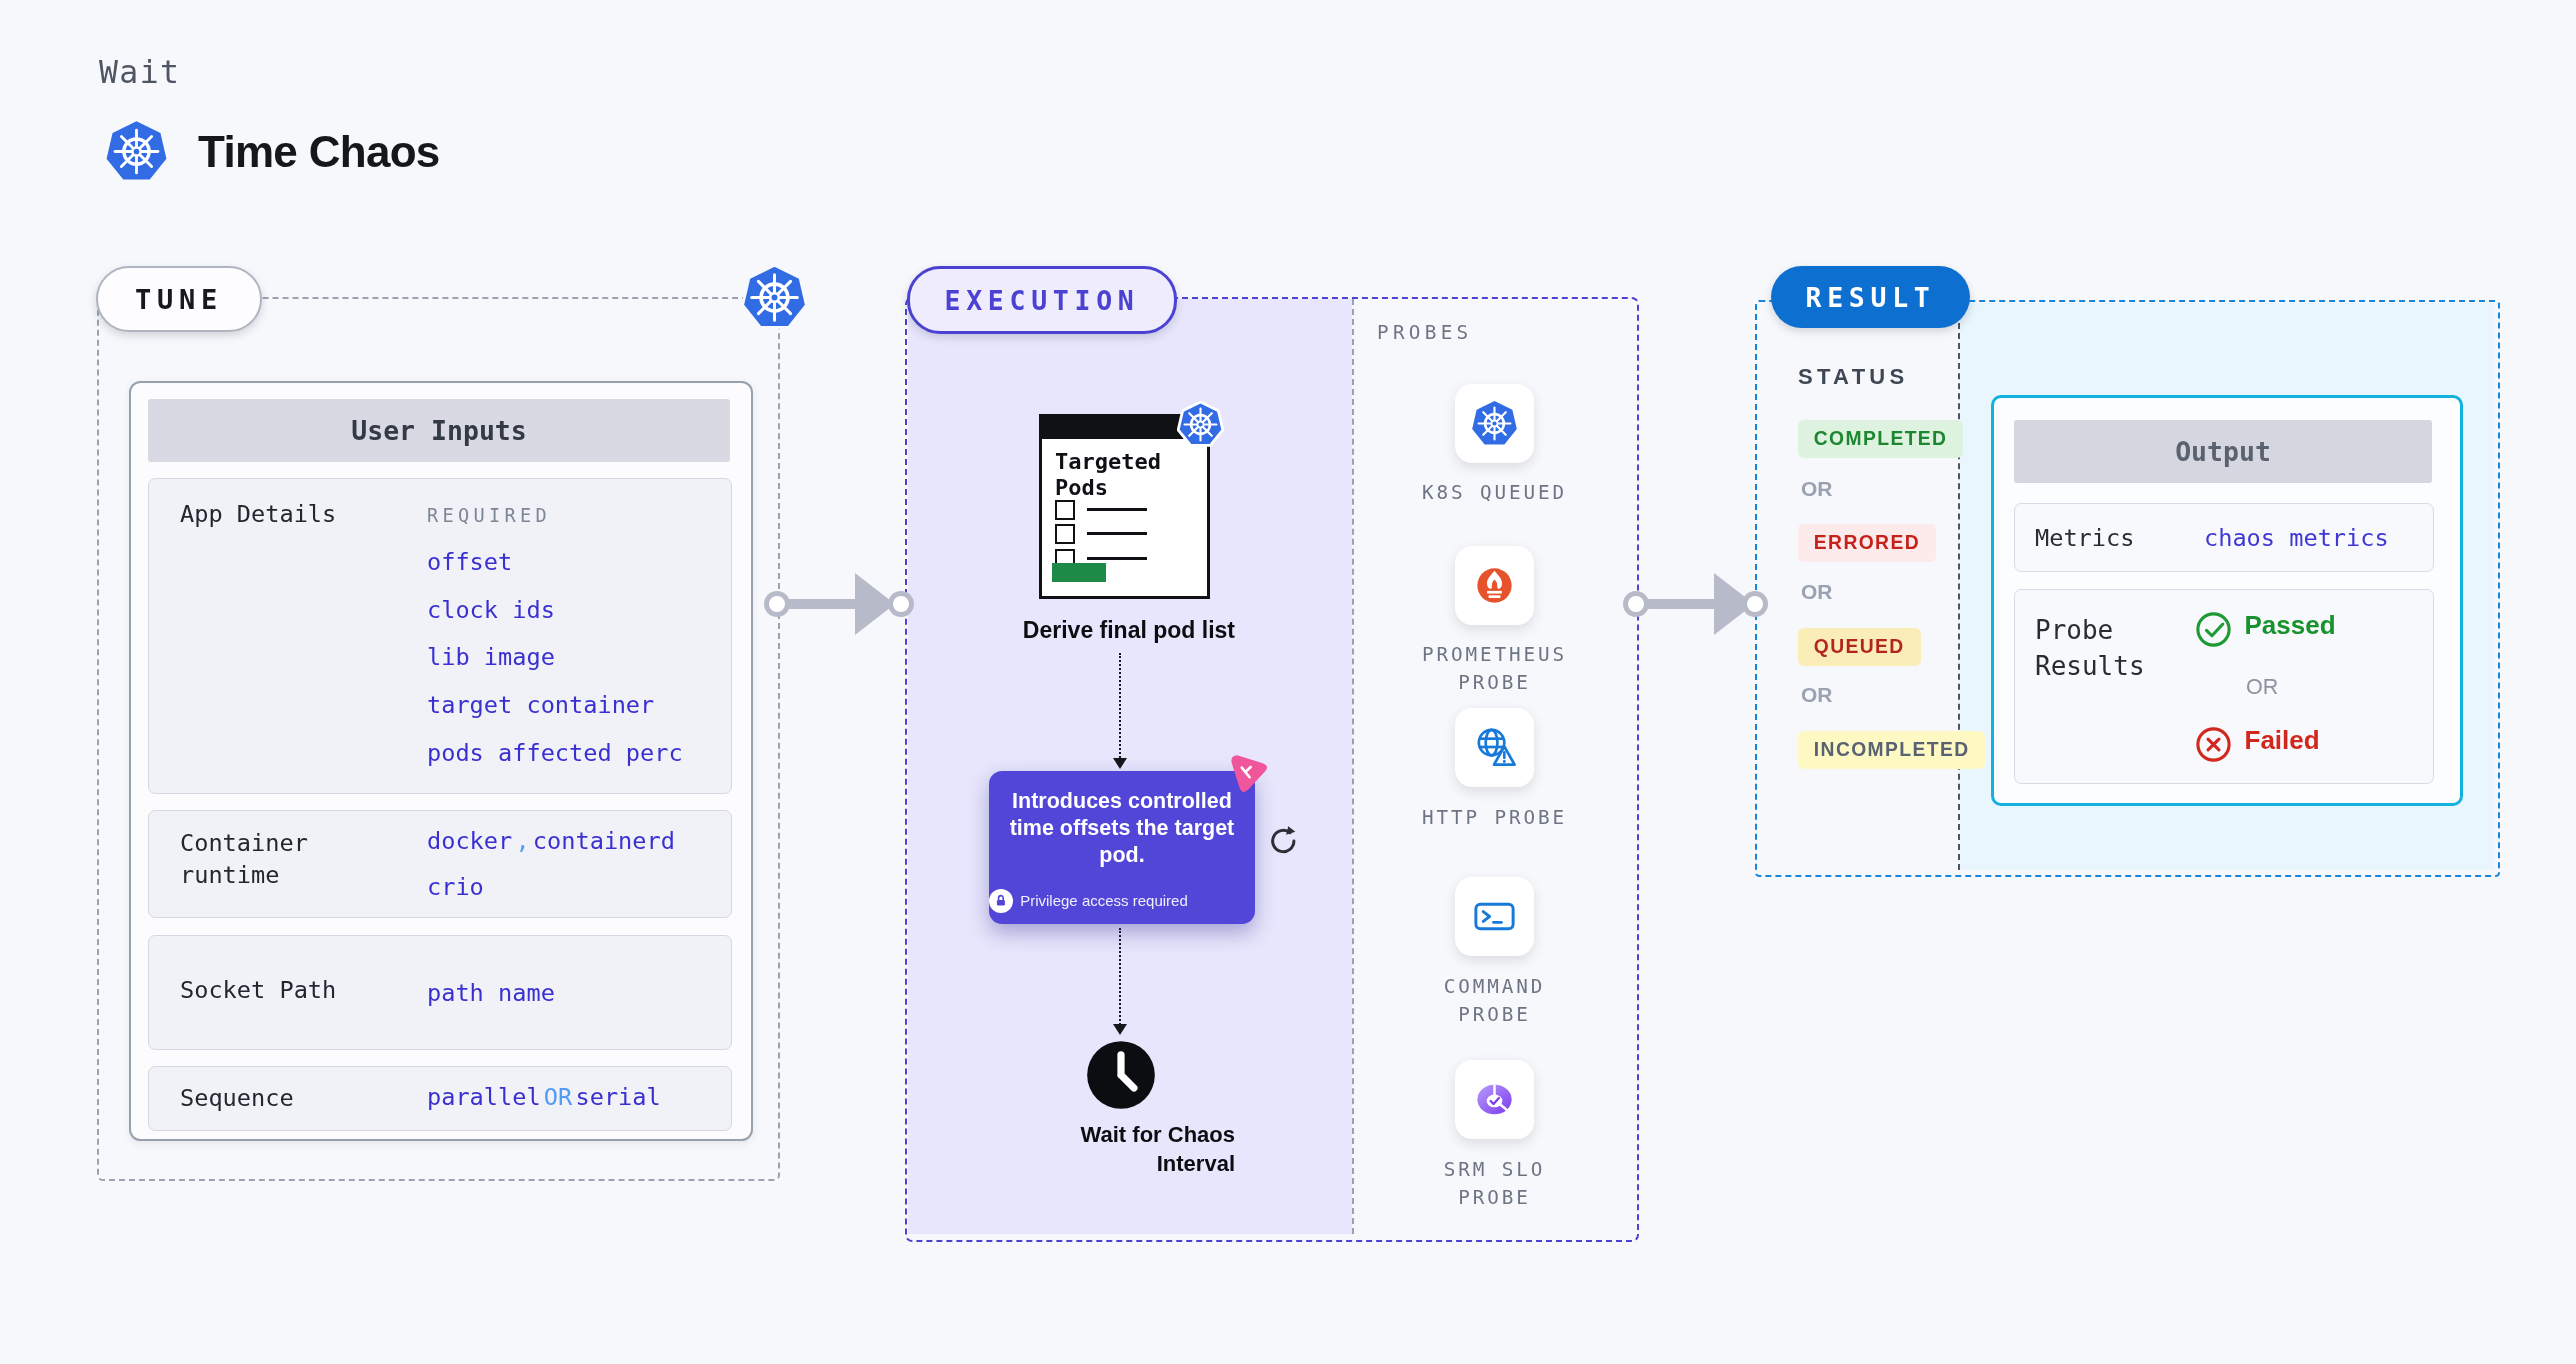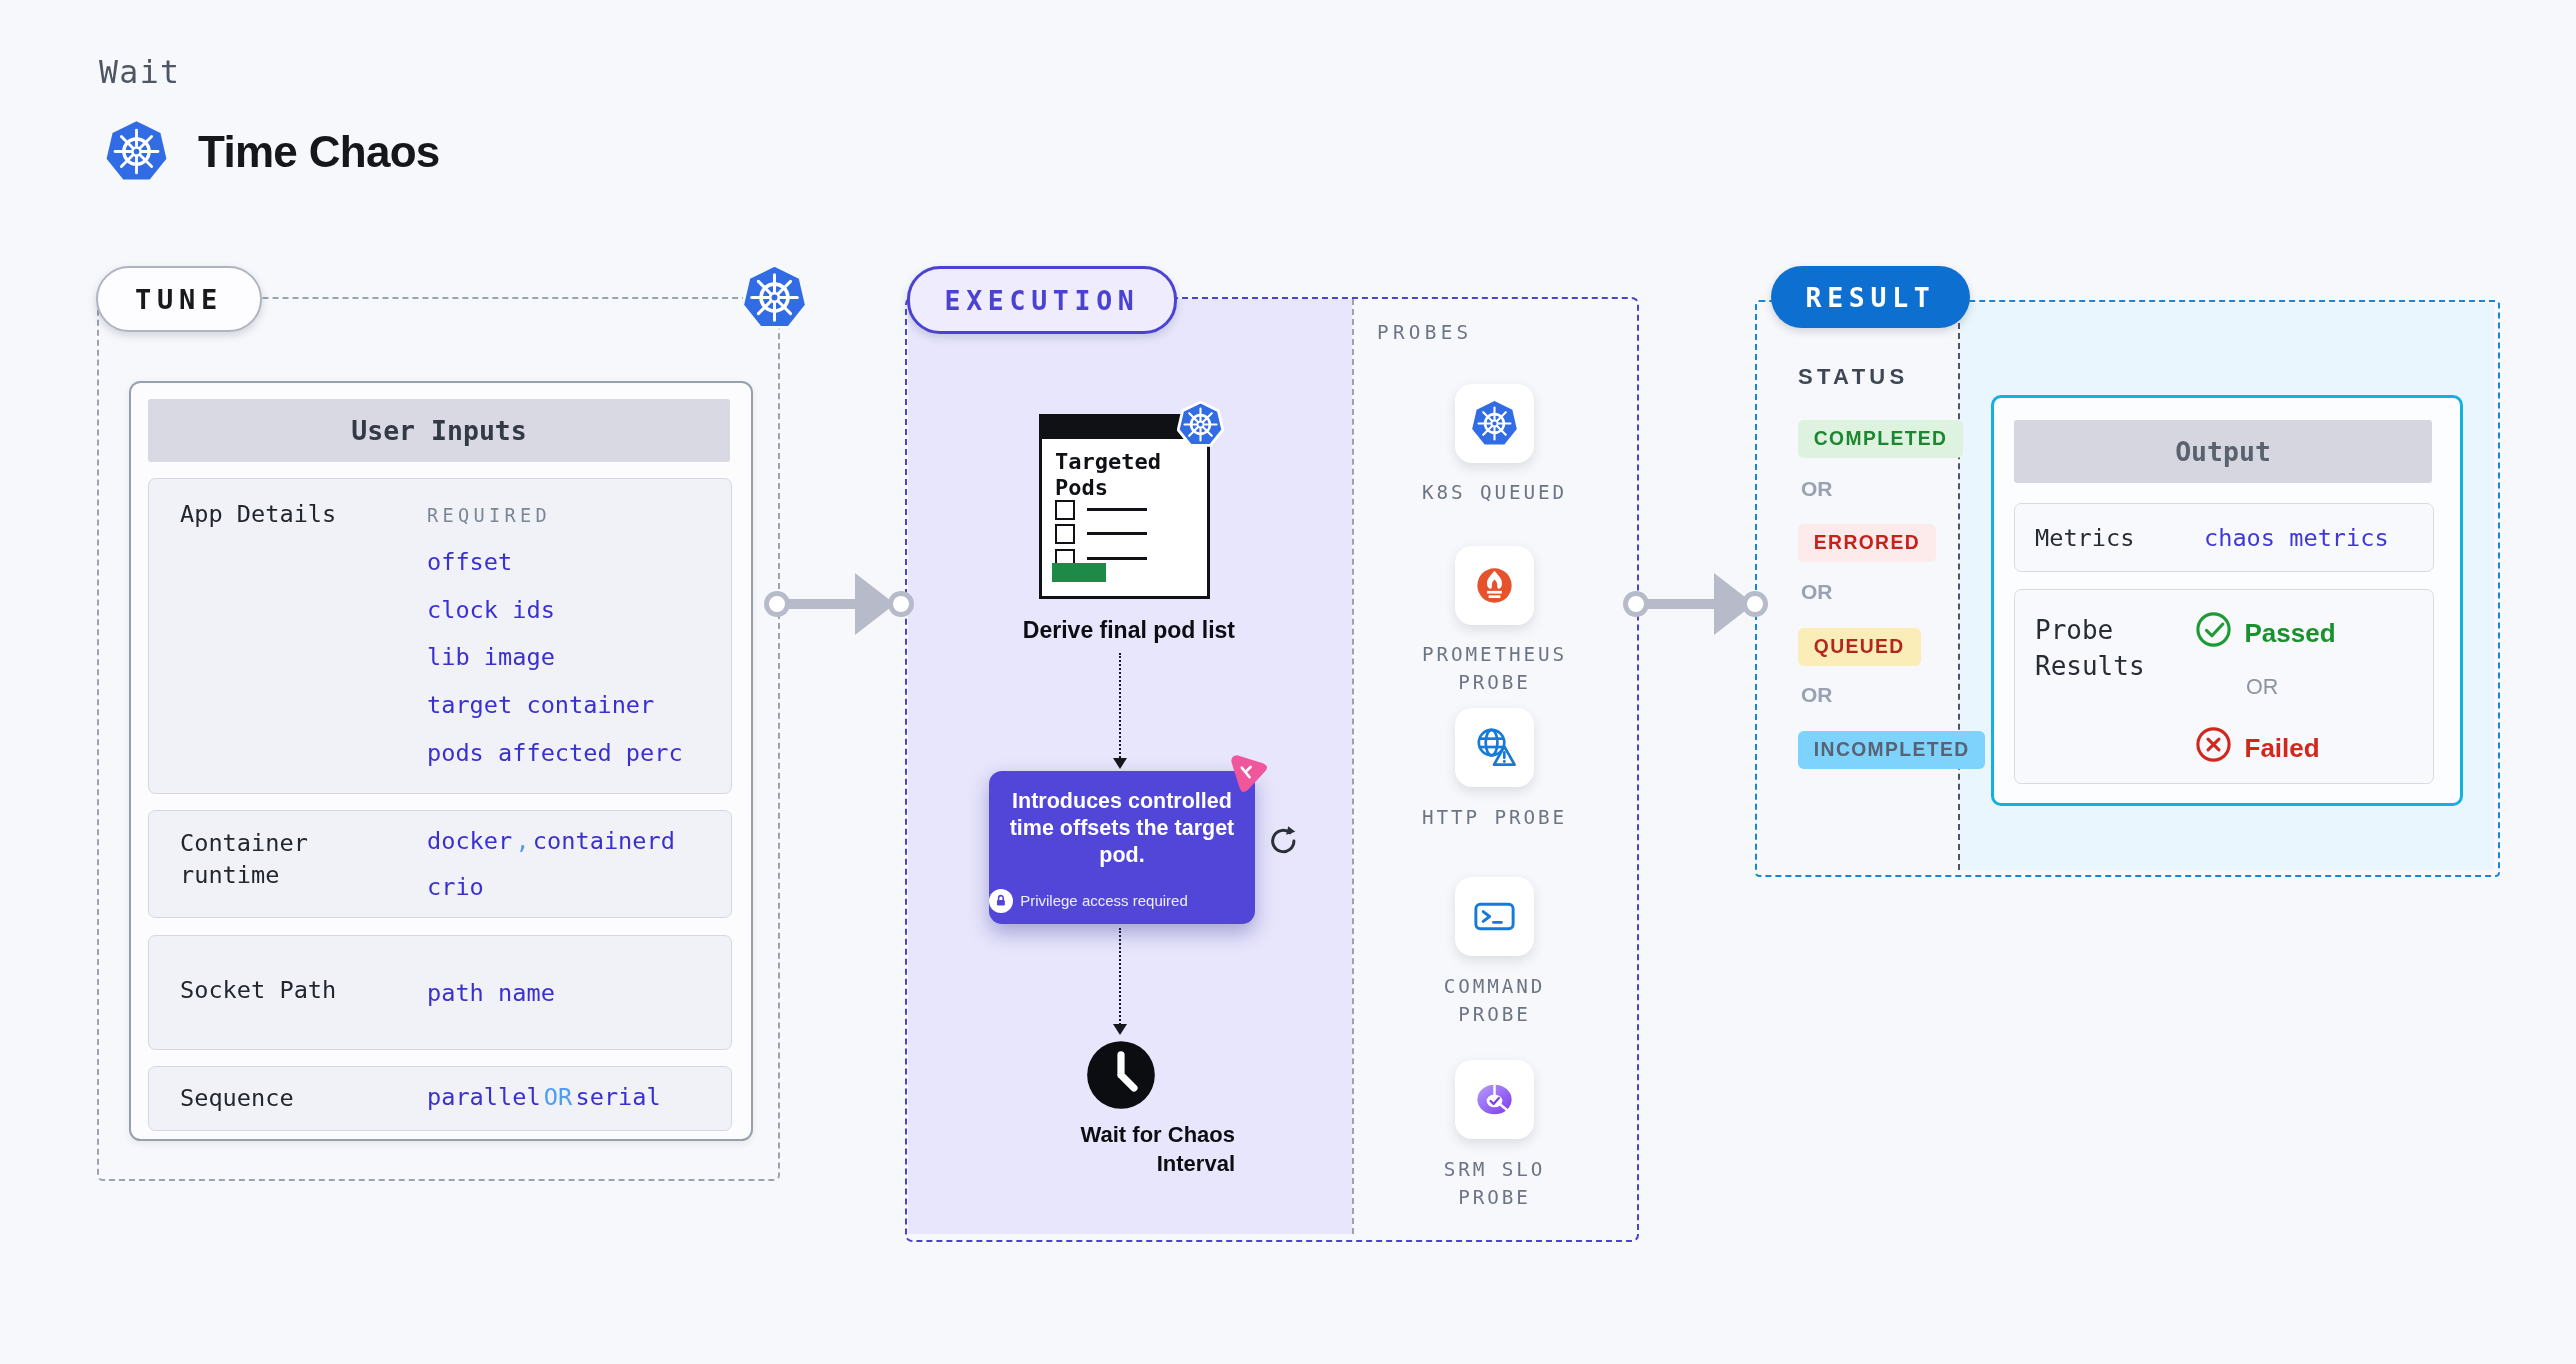--- a/index.html
+++ b/index.html
@@ -98,35 +98,35 @@
   .result-region{left:1755px;top:300px;width:741px;height:573px;
     border:2.9px dashed #1486de;border-radius:4.3px}
   .result-lightblue{left:1960px;top:303px;width:534px;height:567px;background:#e9f6fd}
   .result-divider{left:1958px;top:303px;height:567px;width:0;border-left:2.1px dashed #4b5563}
   .status-heading{left:1798px;top:364px;font-size:22px;font-weight:bold;letter-spacing:4.3px;color:#3f4755}
   .status-badge{left:1798px;font-weight:bold;font-size:19.3px;letter-spacing:1.4px;
     padding:7.9px 15.8px;border-radius:5.7px;white-space:nowrap}
   .b-completed{top:420px;background:#def3df;color:#1d8630}
   .b-errored{top:524px;background:#fdeaea;color:#c6221c}
   .b-queued{top:628px;background:#fbedb7;color:#b3261e}
-  .b-incompleted{top:731px;background:#7dd3fc;color:#596273}
+  .b-incompleted{top:731px;background:#fef9c3;color:#596273}
   .status-or{left:1801px;font-size:21px;font-weight:600;color:#9aa1b2}
   .or1{top:477px}.or2{top:580px}.or3{top:683px}
 
   .output-card{left:1991px;top:395px;width:466px;height:405px;background:#fcfdfe;
     border:3.6px solid #12b1de;border-radius:10px;z-index:3}
   .output-header{left:20px;top:21.5px;width:418px;height:63px;background:#d5d6df;border-radius:2.9px;
     font-size:26.5px;font-weight:bold;color:#5a6270}
   .out-row{left:20px;width:418px;background:#f8f9fc;border:1.4px solid #d8dbe5;border-radius:7.2px}
   .metrics-row{top:105px;height:67px}
   .proberes-row{top:191px;height:193px}
   .metrics-label{left:20px;top:0;height:67px;display:flex;align-items:center;font-size:23.6px;color:#272c35}
   .metrics-value{left:189px;top:0;height:67px;display:flex;align-items:center;font-size:23.6px;color:#4038d6}
   .proberes-label{left:20px;top:21.5px;font-size:26px;color:#272c35;line-height:1.4;width:150px}
-  .res-line{display:flex;align-items:flex-end;gap:11.5px}
+  .res-line{display:flex;align-items:flex-start;gap:11.5px}
   .passed-line{left:179px;top:20px}
   .failed-line{left:179px;top:135px}
   .passed-text{font-size:26px;font-weight:bold;color:#18922c}
   .failed-text{font-size:26px;font-weight:bold;color:#d2271d}
   .out-or{left:231px;top:85px;font-size:21.5px;color:#8d93a0}
 </style>
 </head>
 <body>
 
 <div class="abs eyebrow mono">Wait</div>

